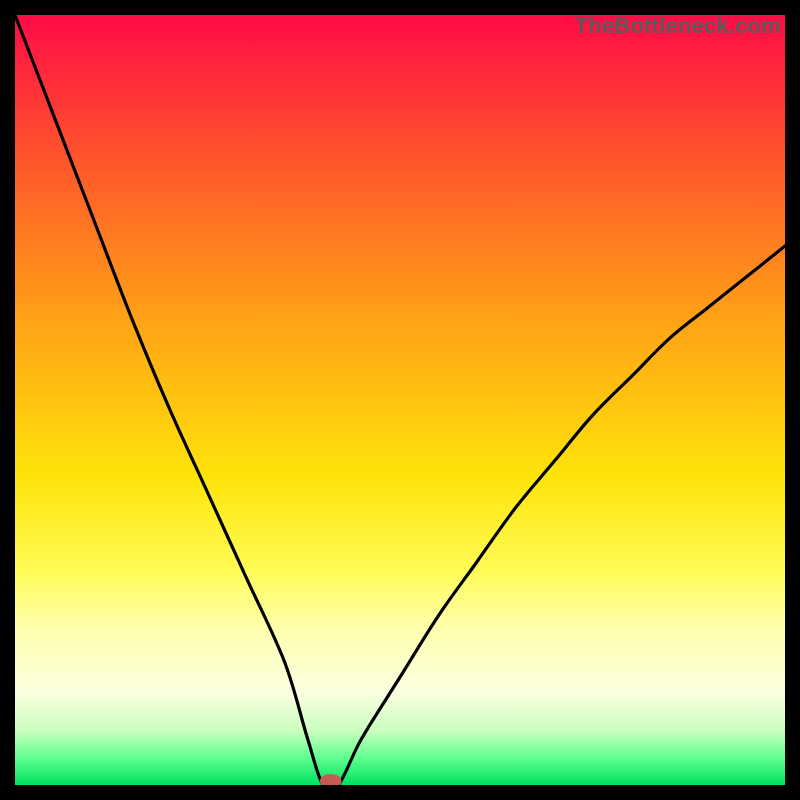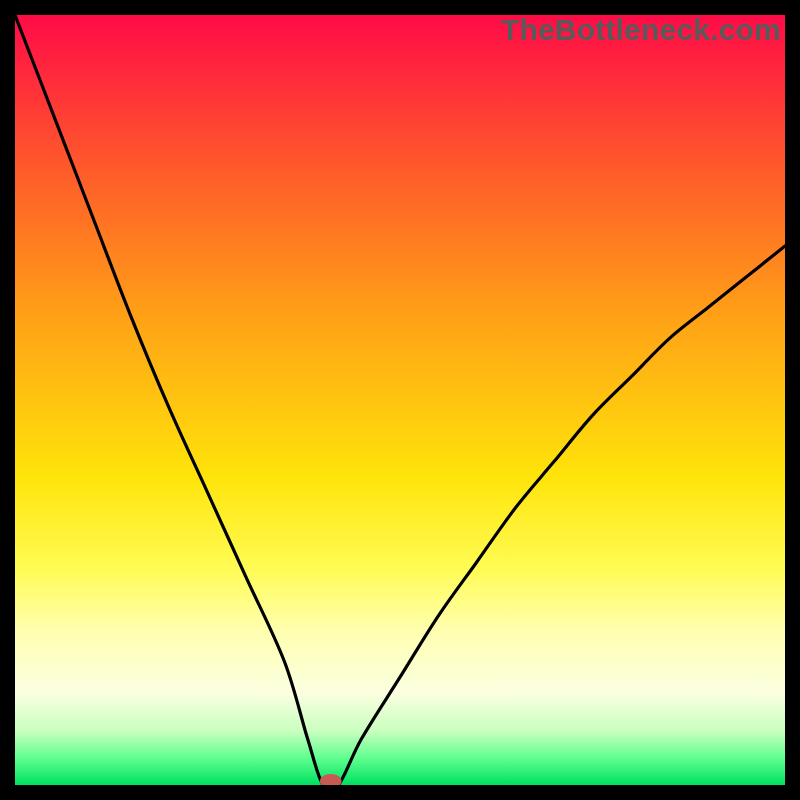--- a/index.html
+++ b/index.html
@@ -24,21 +24,21 @@
     left: 0;
     top: 0;
     width: 770px;
     height: 770px;
   }
   .watermark {
     position: absolute;
     top: -2px;
     right: 4px;
     color: #5a5a5a;
-    font-size: 30px;
+    font-size: 22px;
     font-weight: 600;
     letter-spacing: 0.2px;
     font-family: Arial, sans-serif;
   }
   svg {
     display: block;
   }
 </style>
 </head>
 <body>

